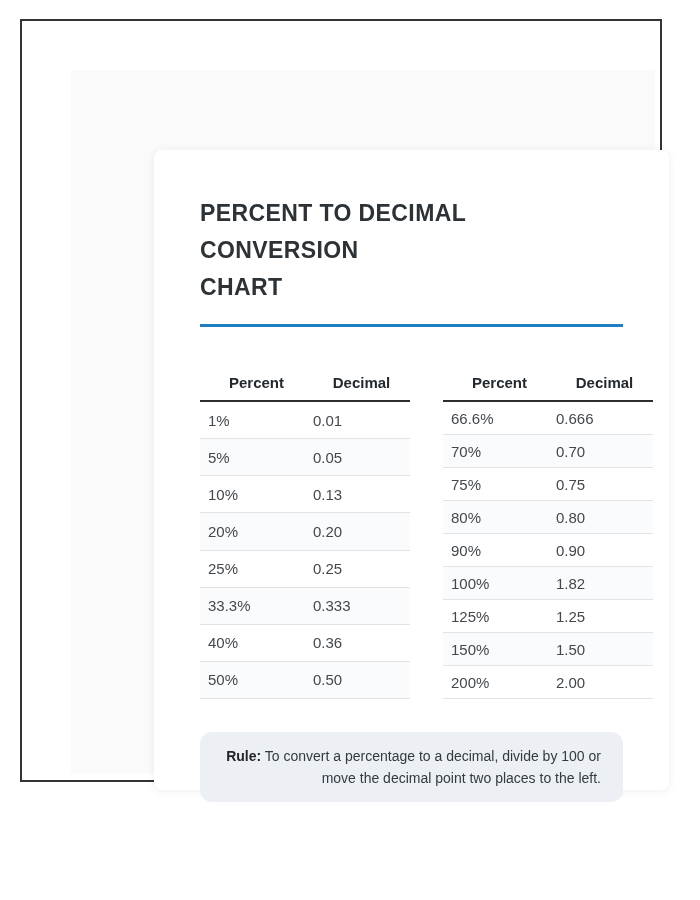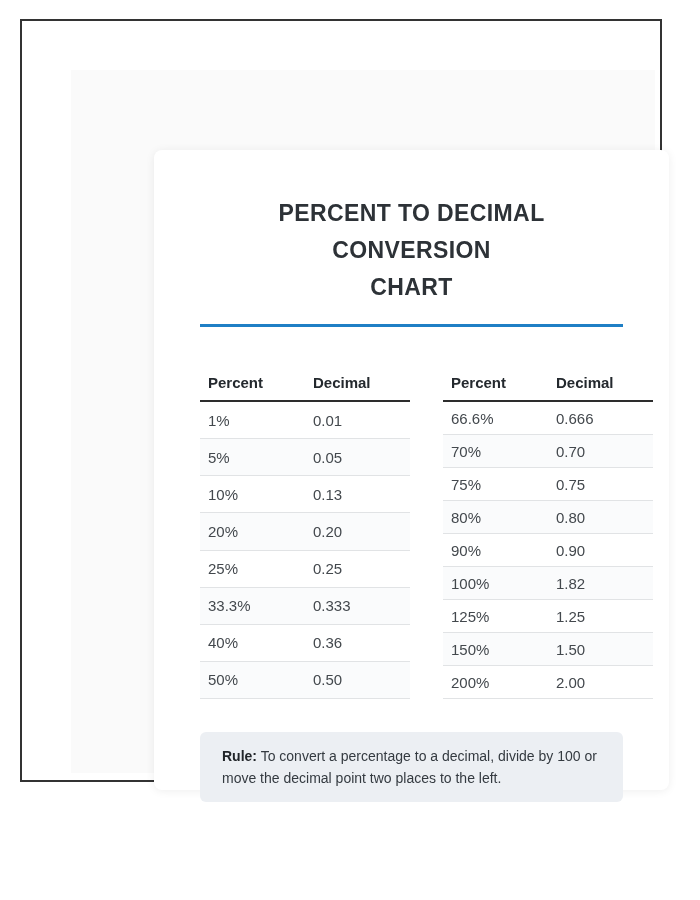--- a/index.html
+++ b/index.html
@@ -44,66 +44,65 @@
     border-radius: 8px;
     box-shadow: 0 1px 10px rgba(0,0,0,0.07);
   }
   .title {
     margin: 45px 0 0 0;
     font-size: 23px;
     line-height: 37px;
     font-weight: 700;
     letter-spacing: 0.4px;
     color: #2d3237;
-    text-align: center;
   }
   .divider {
     margin-top: 18px;
     height: 3px;
     background: #1f7fc5;
   }
   .tables {
     display: flex;
     gap: 33px;
     margin-top: 47px;
   }
   table.conv {
     border-collapse: collapse;
     table-layout: fixed;
     width: 195px;
     flex: none;
   }
   table.conv th {
     width: 97px;
-    text-align: left;
+    text-align: center;
     padding: 0 0 9px 8px;
     font-size: 15px;
     font-weight: 700;
     color: #24292e;
     border-bottom: 2px solid #2d2d2d;
   }
   table.conv td {
     height: 32px;
     padding: 0 0 0 8px;
     font-size: 15px;
     color: #43484d;
     border-bottom: 1px solid #e1e3e5;
   }
   table.conv tbody tr:nth-child(even) {
     background: #fafbfc;
   }
   .rule {
     margin-top: 33px;
     background: #eceff3;
-    border-radius: 6px;
+    border-radius: 12px;
     padding: 13px 22px;
     font-size: 14px;
     line-height: 22px;
     color: #343a40;
-    text-align: left;
+    text-align: right;
   }
   .rule strong {
     color: #212529;
   }
 </style>
 </head>
 <body>
 
 <div class="frame">
   <div class="canvas">

